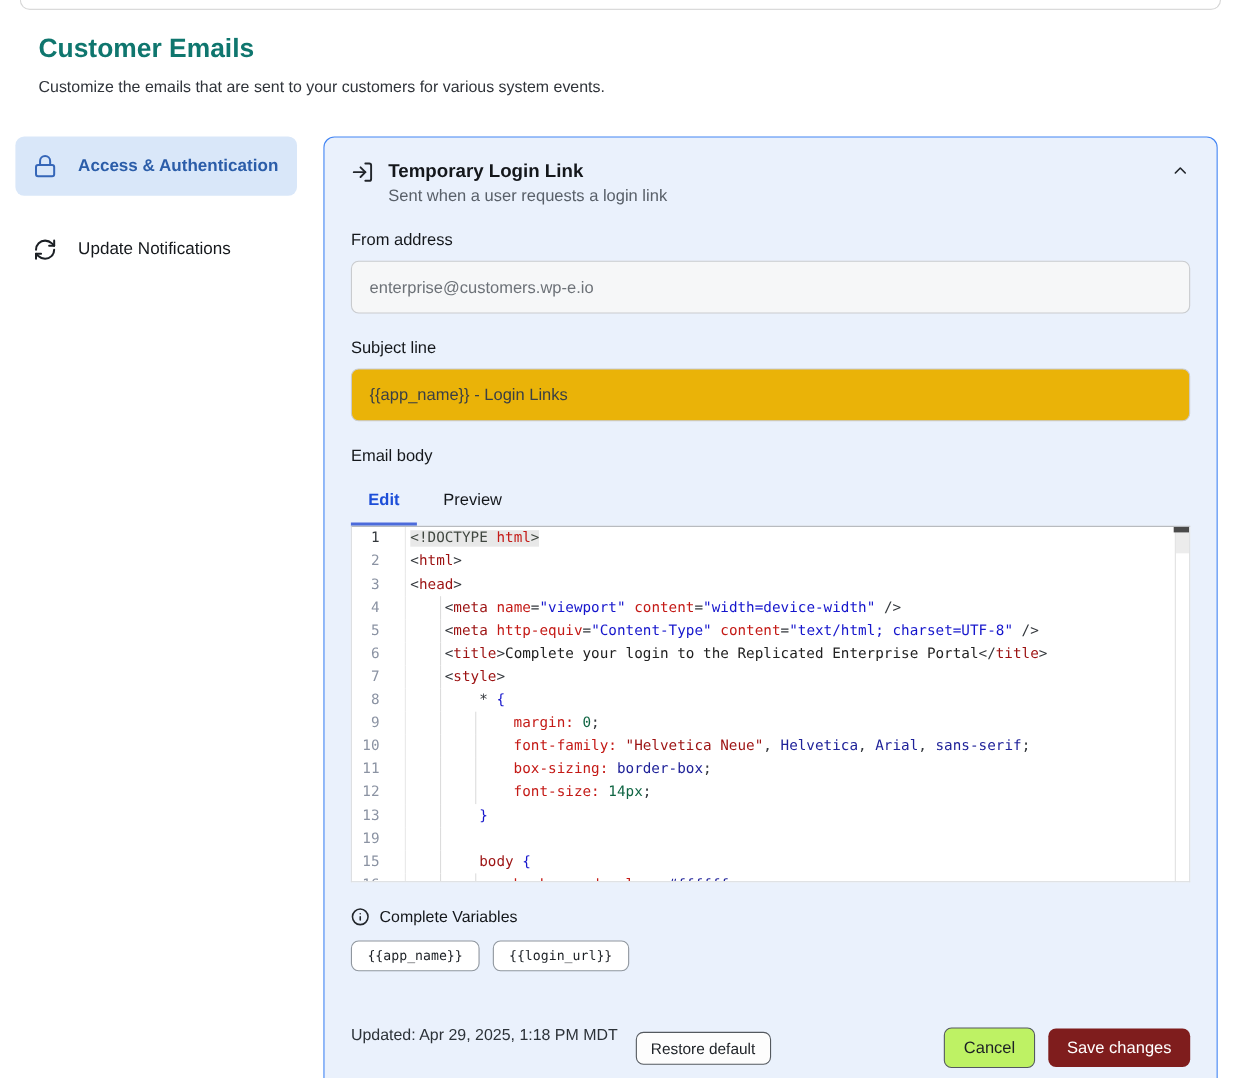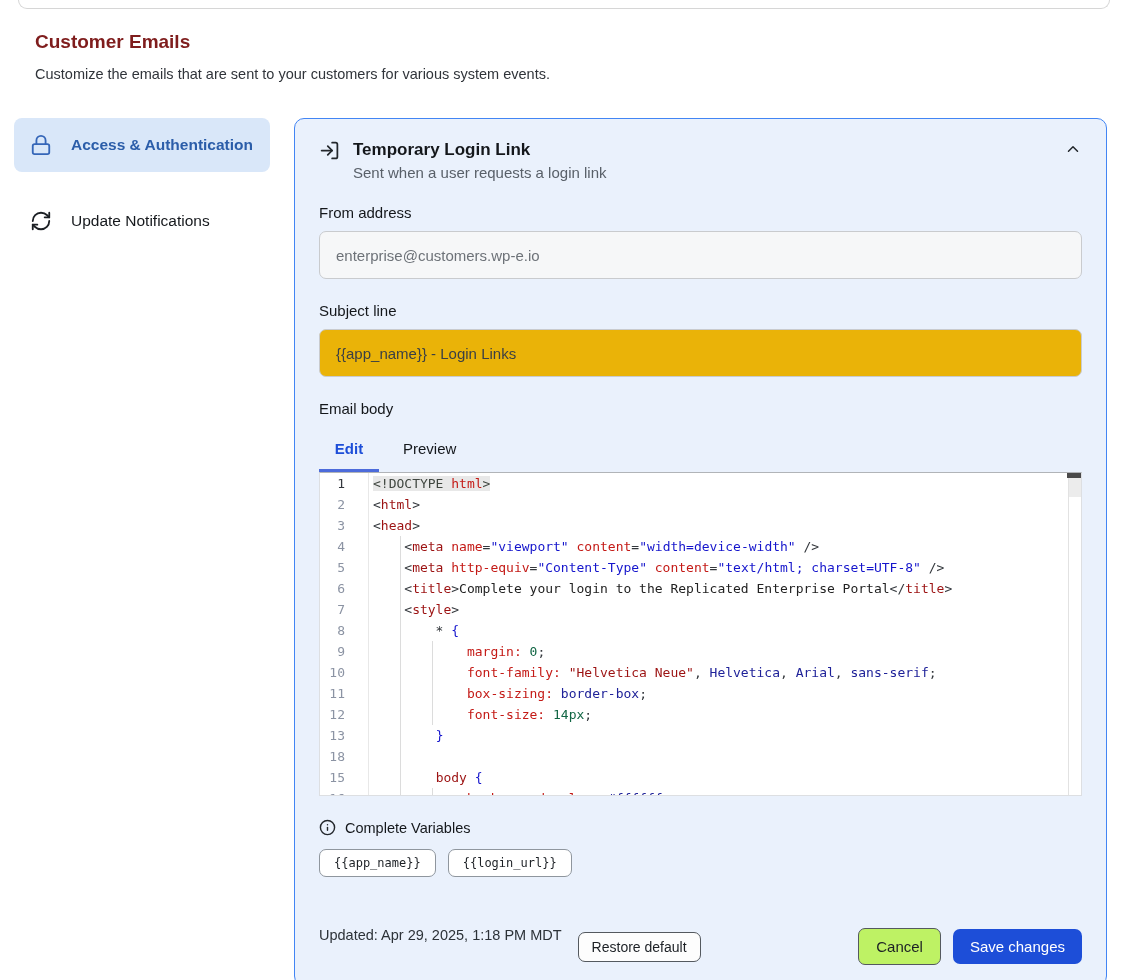--- a/index.html
+++ b/index.html
@@ -2,21 +2,21 @@
 <html><head>
 <meta charset="utf-8">
 <style>
   * { margin:0; padding:0; box-sizing:border-box; }
   html,body { width:1128px; height:980px; background:#ffffff;
     font-family:"Liberation Sans", sans-serif; color:#15181c; overflow:hidden; }
 
   .prev-card-bottom { margin:0 18px; height:9px;
     border:1px solid #d6d6d6; border-top:none; border-radius:0 0 10px 10px; }
 
-  .page-title { margin:22px 0 0 35px; font-size:19px; font-weight:700; color:#7f1d1d; }
+  .page-title { margin:22px 0 0 35px; font-size:24px; font-weight:700; color:#0f766e; }
   .page-sub   { margin:13px 0 0 35px; font-size:14.5px; color:#30343a; }
 
   .layout { display:flex; align-items:flex-start; margin:36px 21px 0 14px; }
 
   
   .sidebar { width:256px; flex:none; }
   .side-item { display:flex; align-items:center; gap:19px; padding:15px 16px;
     border-radius:8px; cursor:pointer; }
   .side-item .ic { flex:none; width:22px; height:22px; color:#1b1f24; }
   .side-item .lbl { font-size:15.5px; line-height:1.55; font-weight:500; color:#15181c; }
@@ -80,21 +80,21 @@
 
   
   .foot { display:flex; align-items:center; margin-top:27px; }
   .updated { font-size:14.5px; color:#2c3238; }
   .btn { font-family:Liberation Sans, sans-serif; cursor:pointer;margin-top:24px; }
   .btn-restore { margin-left:16px; padding:6px 13px; font-size:14px; color:#1c2025;
     background:#fdfdfd; border:1px solid #54595f; border-radius:7px; }
   .btn-cancel { margin-left:auto; padding:9px 17px; font-size:15px; color:#1c2025;
     background:#bef264; border:1px solid #54595f; border-radius:7px; }
   .btn-save { margin-left:12px; padding:9px 17px; font-size:15px; color:#ffffff;
-    background:#1d4ed8; border:none; border-radius:7px;text-align:right; }
+    background:#7f1d1d; border:none; border-radius:7px;text-align:right; }
 
   svg { display:block; }
 </style>
 </head>
 <body>
 
 <div class="prev-card-bottom"></div>
 
 <div class="page-title">Customer Emails</div>
 <div class="page-sub">Customize the emails that are sent to your customers for various system events.</div>
@@ -207,21 +207,21 @@
           </div>
           <div class="ed-line">
             <div class="ed-gutter">12</div>
             <div class="ed-code"><span class="guide" style="left: calc(3.5ch + 4px);"></span><span class="guide" style="left: calc(7.5ch + 4px);"></span><span class="ed-text"><span class="tk-p">            </span><span class="tk-a">font-size:</span><span class="tk-p"> </span><span class="tk-n">14px</span><span class="tk-p">;</span></span></div>
           </div>
           <div class="ed-line">
             <div class="ed-gutter">13</div>
             <div class="ed-code"><span class="guide" style="left: calc(3.5ch + 4px);"></span><span class="ed-text"><span class="tk-p">        </span><span class="tk-b">}</span></span></div>
           </div>
           <div class="ed-line">
-            <div class="ed-gutter">18</div>
+            <div class="ed-gutter">19</div>
             <div class="ed-code"><span class="guide" style="left: calc(3.5ch + 4px);"></span><span class="ed-text"><span class="tk-p"> </span></span></div>
           </div>
           <div class="ed-line">
             <div class="ed-gutter">15</div>
             <div class="ed-code"><span class="guide" style="left: calc(3.5ch + 4px);"></span><span class="ed-text"><span class="tk-p">        </span><span class="tk-t">body</span><span class="tk-p"> </span><span class="tk-b">{</span></span></div>
           </div>
           <div class="ed-line">
             <div class="ed-gutter">16</div>
             <div class="ed-code"><span class="guide" style="left: calc(3.5ch + 4px);"></span><span class="guide" style="left: calc(7.5ch + 4px);"></span><span class="ed-text"><span class="tk-p">            </span><span class="tk-a">background-color:</span><span class="tk-p"> </span><span class="tk-k">#ffffff</span><span class="tk-p">;</span></span></div>
           </div>

